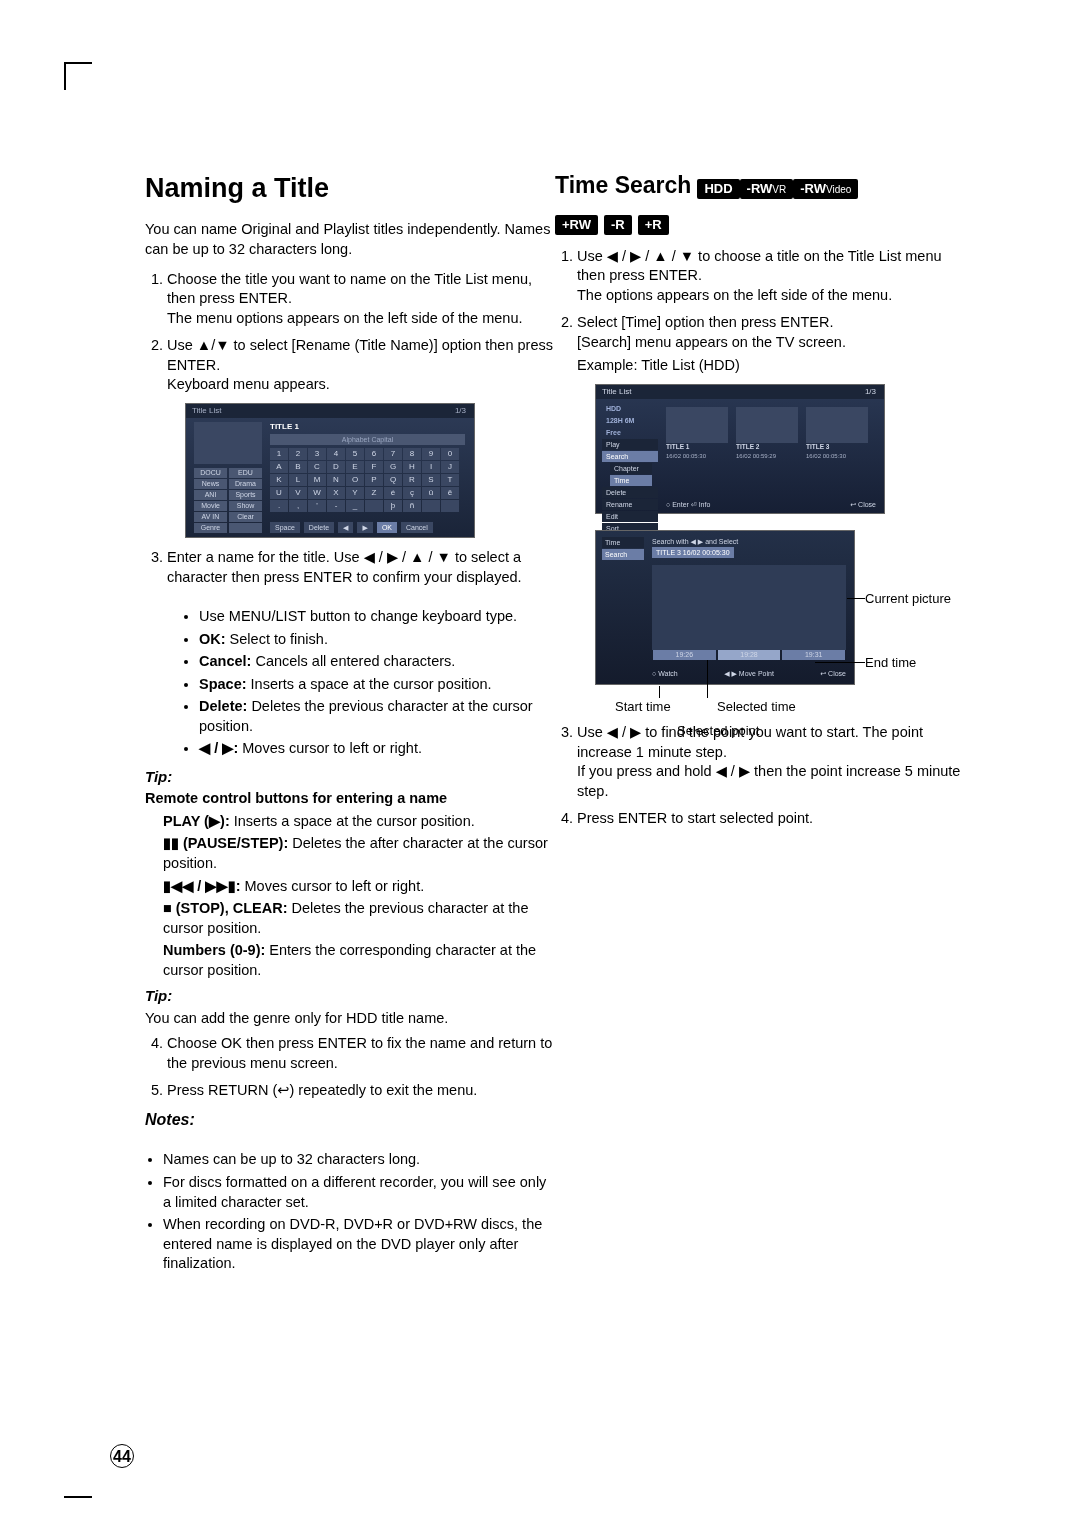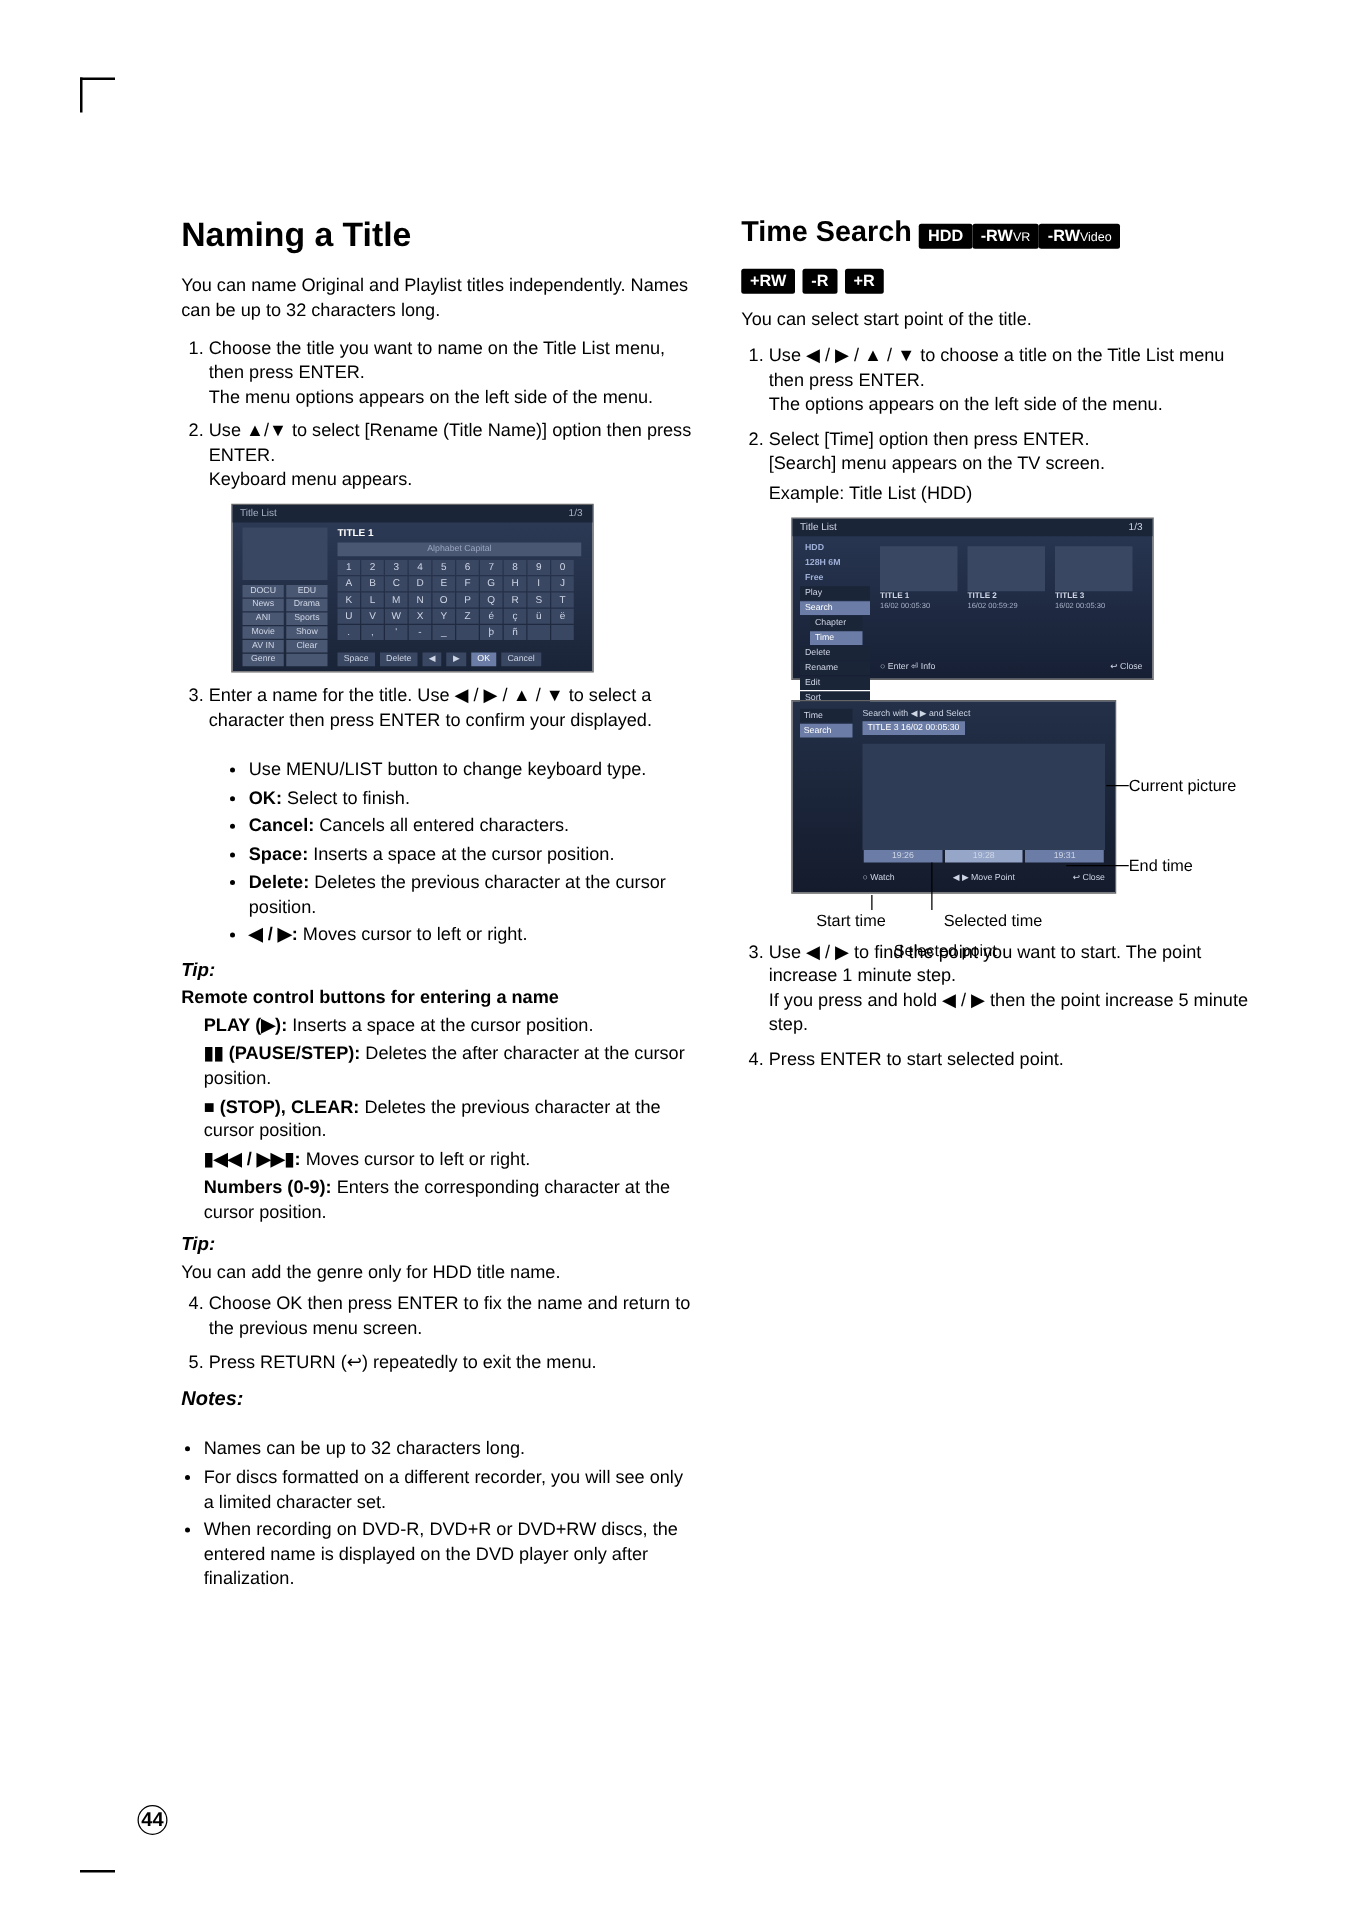--- a/index.html
+++ b/index.html
@@ -9,21 +9,20 @@
     width: 1080px;
     height: 1528px;
     position: relative;
     color: #000;
   }
   .page {
     position: absolute;
     left: 0; top: 0; right: 0; bottom: 0;
     padding: 170px 90px 60px 145px;
     display: flex;
-    gap: 38px;
   }
   .col {
     flex: 1;
     font-size: 14.5px;
     line-height: 1.35;
   }
   .col.left { flex: 0 0 410px; }
   .col.right { flex: 0 0 400px; }
   h1 {
     font-size: 27px;
@@ -268,22 +267,22 @@
             <li><span class="bold">◀ / ▶: </span>Moves cursor to left or right.</li>
           </ul>
       </li>
     </ol>
 
     <div class="tip">Tip:</div>
     <div class="bold" style="margin-bottom:3px;">Remote control buttons for entering a name</div>
     <div id="tip1-items" style="padding-left:18px;">
         <p style="margin-bottom: 3px;"><span class="bold">PLAY (▶):</span> Inserts a space at the cursor position.</p>
         <p style="margin-bottom: 3px;"><span class="bold">▮▮ (PAUSE/STEP):</span> Deletes the after character at the cursor position.</p>
+        <p style="margin-bottom: 3px;"><span class="bold">▮◀◀ / ▶▶▮:</span> Moves cursor to left or right.</p>
         <p style="margin-bottom: 3px;"><span class="bold">■ (STOP), CLEAR:</span> Deletes the previous character at the cursor position.</p>
-        <p style="margin-bottom: 3px;"><span class="bold">▮◀◀ / ▶▶▮:</span> Moves cursor to left or right.</p>
         <p style="margin-bottom: 3px;"><span class="bold">Numbers (0-9):</span> Enters the corresponding character at the cursor position.</p>
       </div>
 
     <div class="tip">Tip:</div>
     <p class="para" style="padding-left:0px; margin-bottom:6px;">You can add the genre only for HDD title name.</p>
 
     <ol class="steps" start="4">
       <li>Choose OK then press ENTER to fix the name and return to the previous menu screen.</li>
       <li>Press RETURN (↩) repeatedly to exit the menu.</li>
     </ol>
@@ -300,21 +299,20 @@
     <h1 class="right-h">
       <span>Time Search</span>
       <span id="badges1"><span class="badge">HDD</span><span class="badge">-RW<span class="sub">VR</span></span><span class="badge">-RW<span class="sub">Video</span></span></span>
     </h1>
     <div class="badge-row" id="badges2">
         <span class="badge">+RW</span>
         <span class="badge">-R</span>
         <span class="badge">+R</span>
       </div>
 
-    <p class="para">You can select start point of the title.</p>
 
     <ol class="steps">
       <li>
         <span>Use ◀ / ▶ / ▲ / ▼ to choose a title on the Title List menu then press ENTER.</span>
         <span class="subline">The options appears on the left side of the menu.</span>
       </li>
       <li>
         <span>Select [Time] option then press ENTER.</span>
         <span class="subline">[Search] menu appears on the TV screen.</span>
         <span class="subline" style="margin-top:4px;">Example: Title List (HDD)</span>

